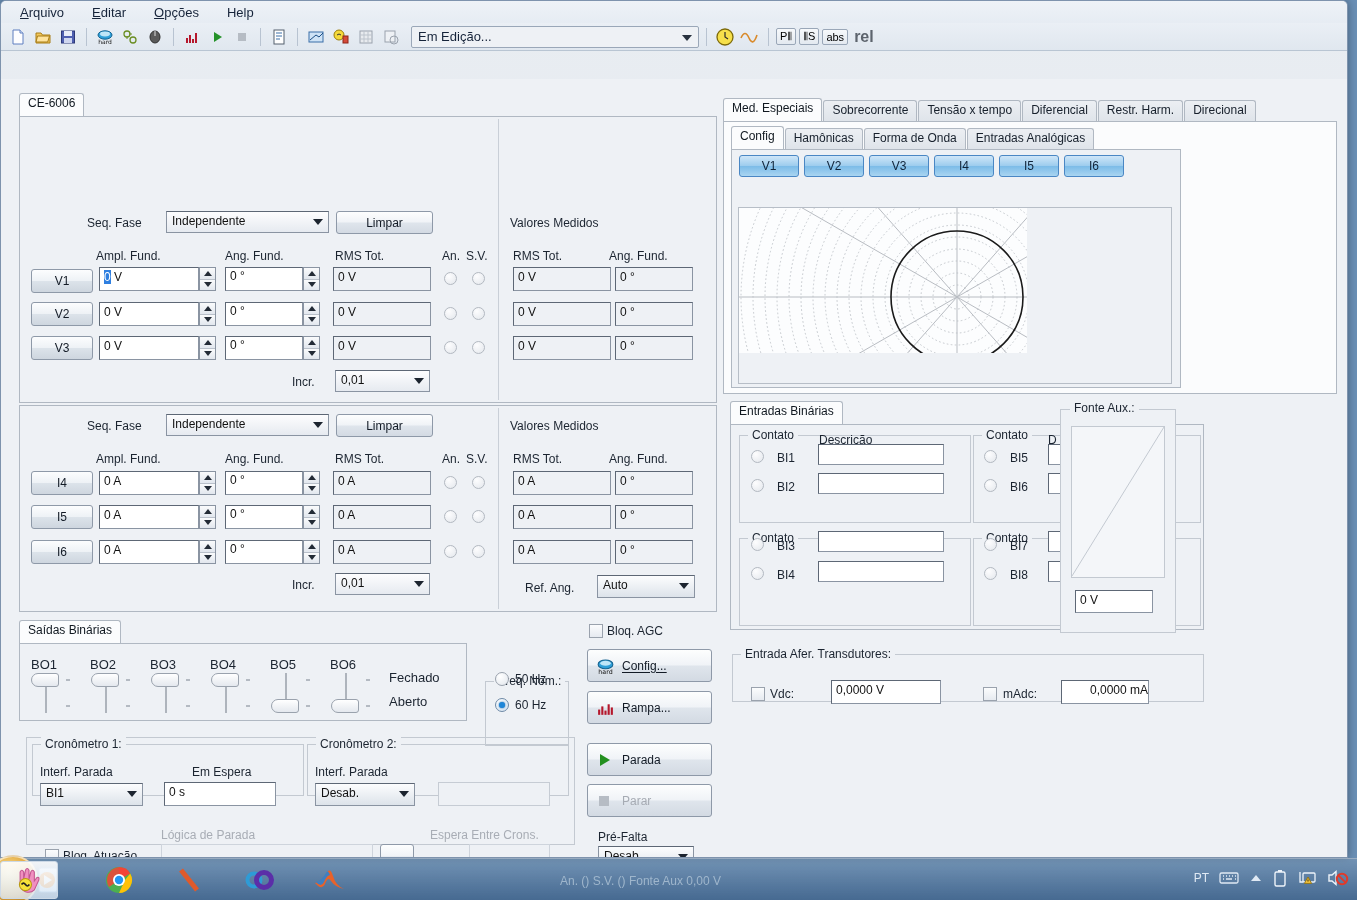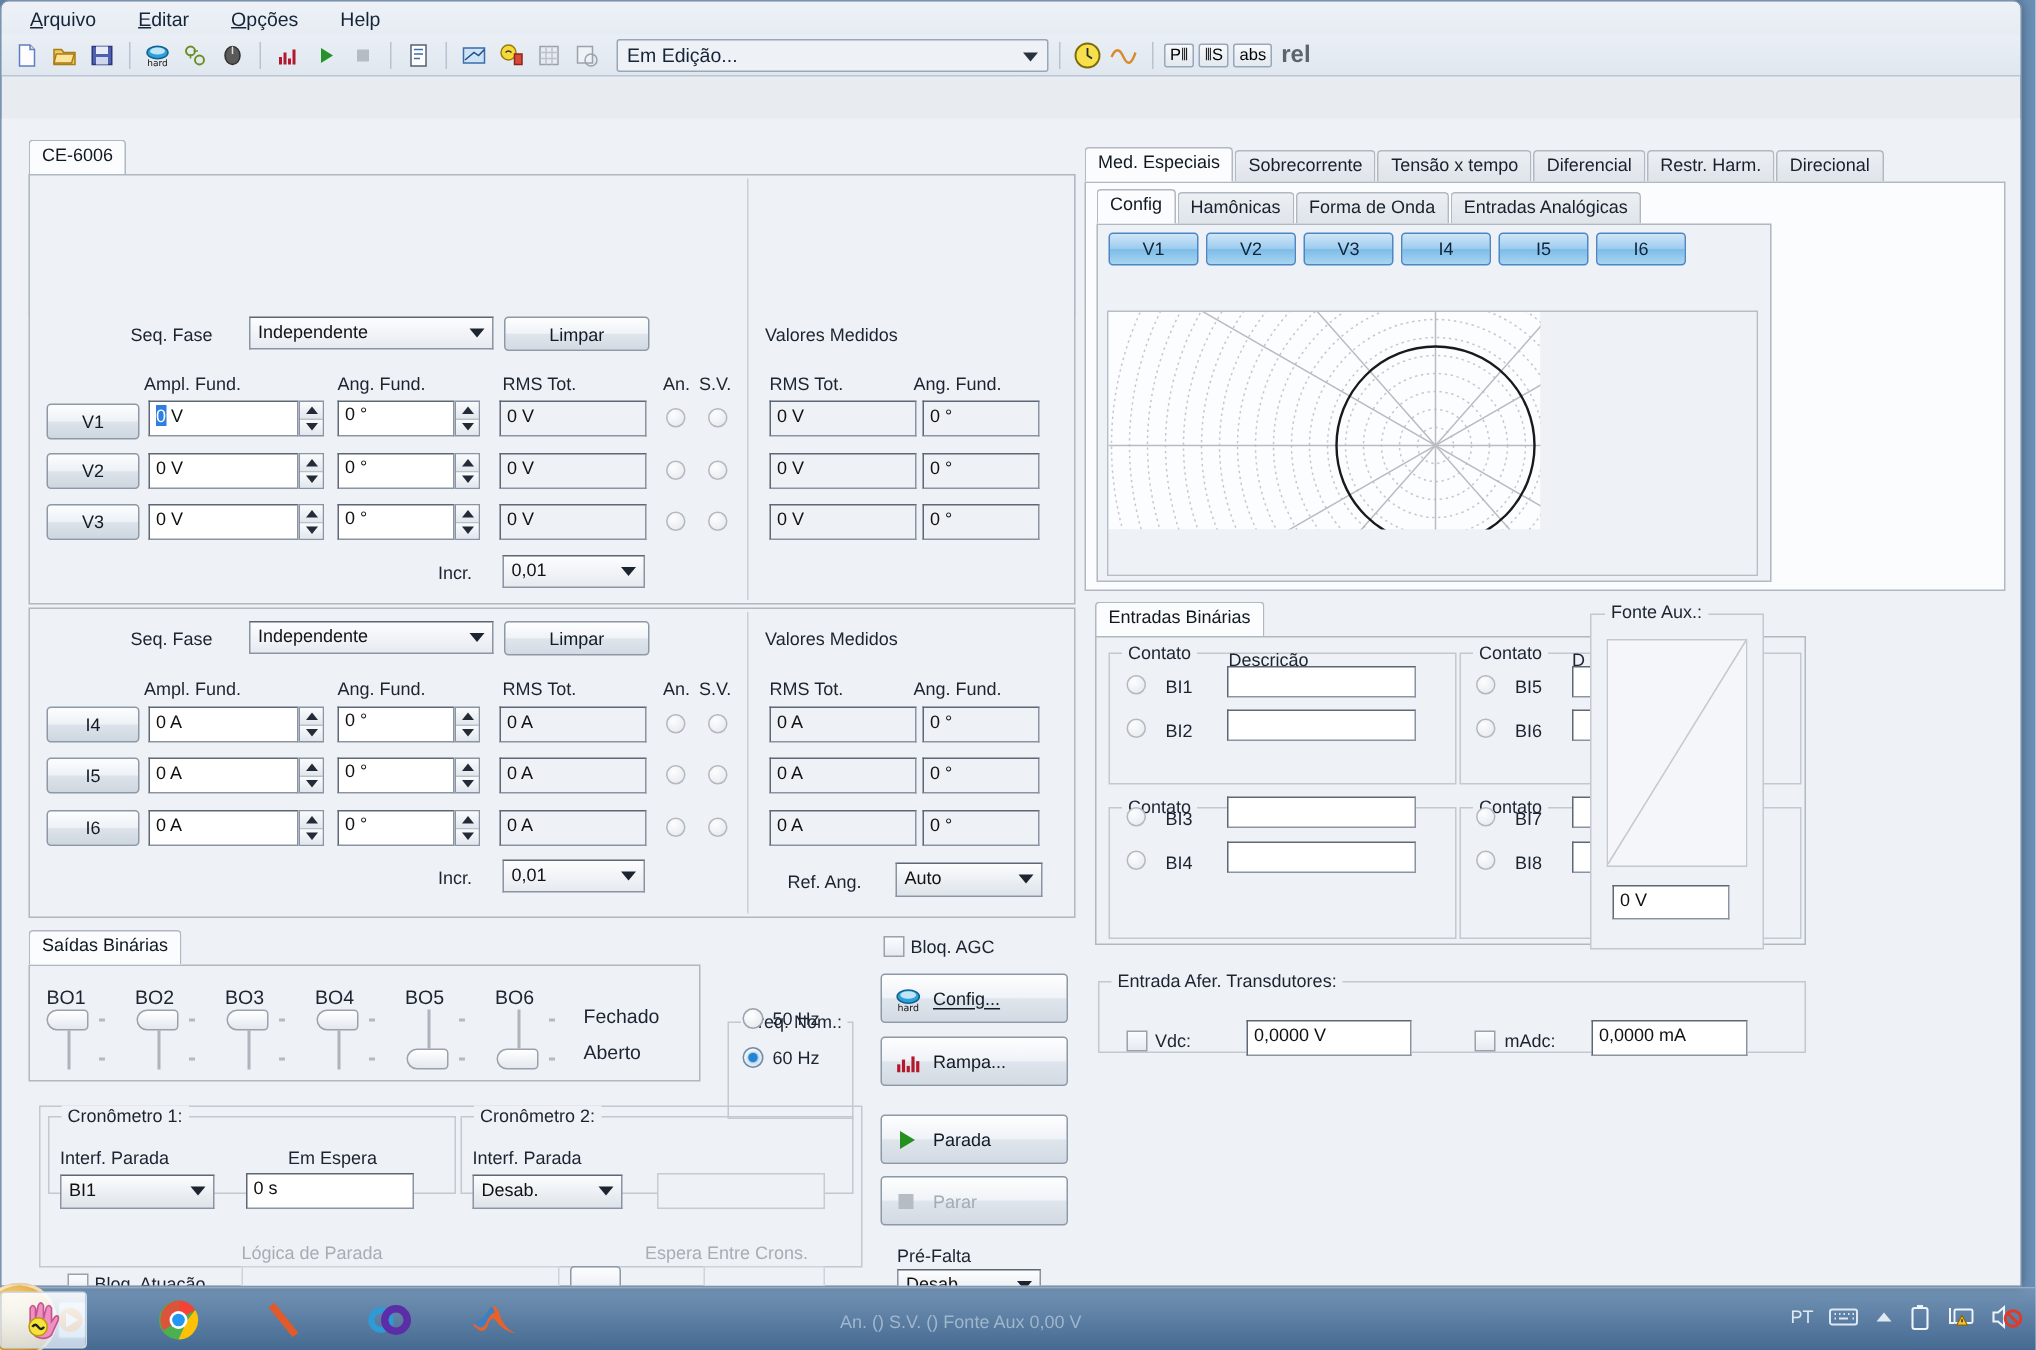--- a/index.html
+++ b/index.html
@@ -761,21 +761,21 @@
     </div>
 
     <div class="gb" style="left:731px; top:575px; width:472px; height:48px;">
       <div class="gb-t">Entrada Afer. Transdutores:</div>
     </div>
     <div class="cb" style="left:750px; top:608px;"></div>
     <div class="lbl" style="left:769px; top:608px;">Vdc:</div>
     <div class="ti" style="left:830px; top:601px; width:110px; height:24px;">0,0000 V</div>
     <div class="cb" style="left:982px; top:608px;"></div>
     <div class="lbl" style="left:1002px; top:608px;">mAdc:</div>
-    <div class="ti" style="left:1060px; top:601px; width:104px; height:24px;">0,0000 mA</div>
+    <div class="ti" style="left:1060px; top:601px; width:88px; height:24px;text-align:right;">0,0000 mA</div>
   </div>
 </div>
 
 <div class="taskbar">
   <div class="startorb"></div>
   <div class="tb-item" style="left:33px;">
     <svg width="32" height="32" viewBox="0 0 32 32">
         <rect x="6" y="4" width="18" height="24" rx="2" fill="#cfe3f6" stroke="#6b9ed0"></rect>
         <circle cx="14" cy="16" r="8" fill="#f08a22"></circle>
         <path d="M11 11l8 5-8 5z" fill="#fff"></path>

